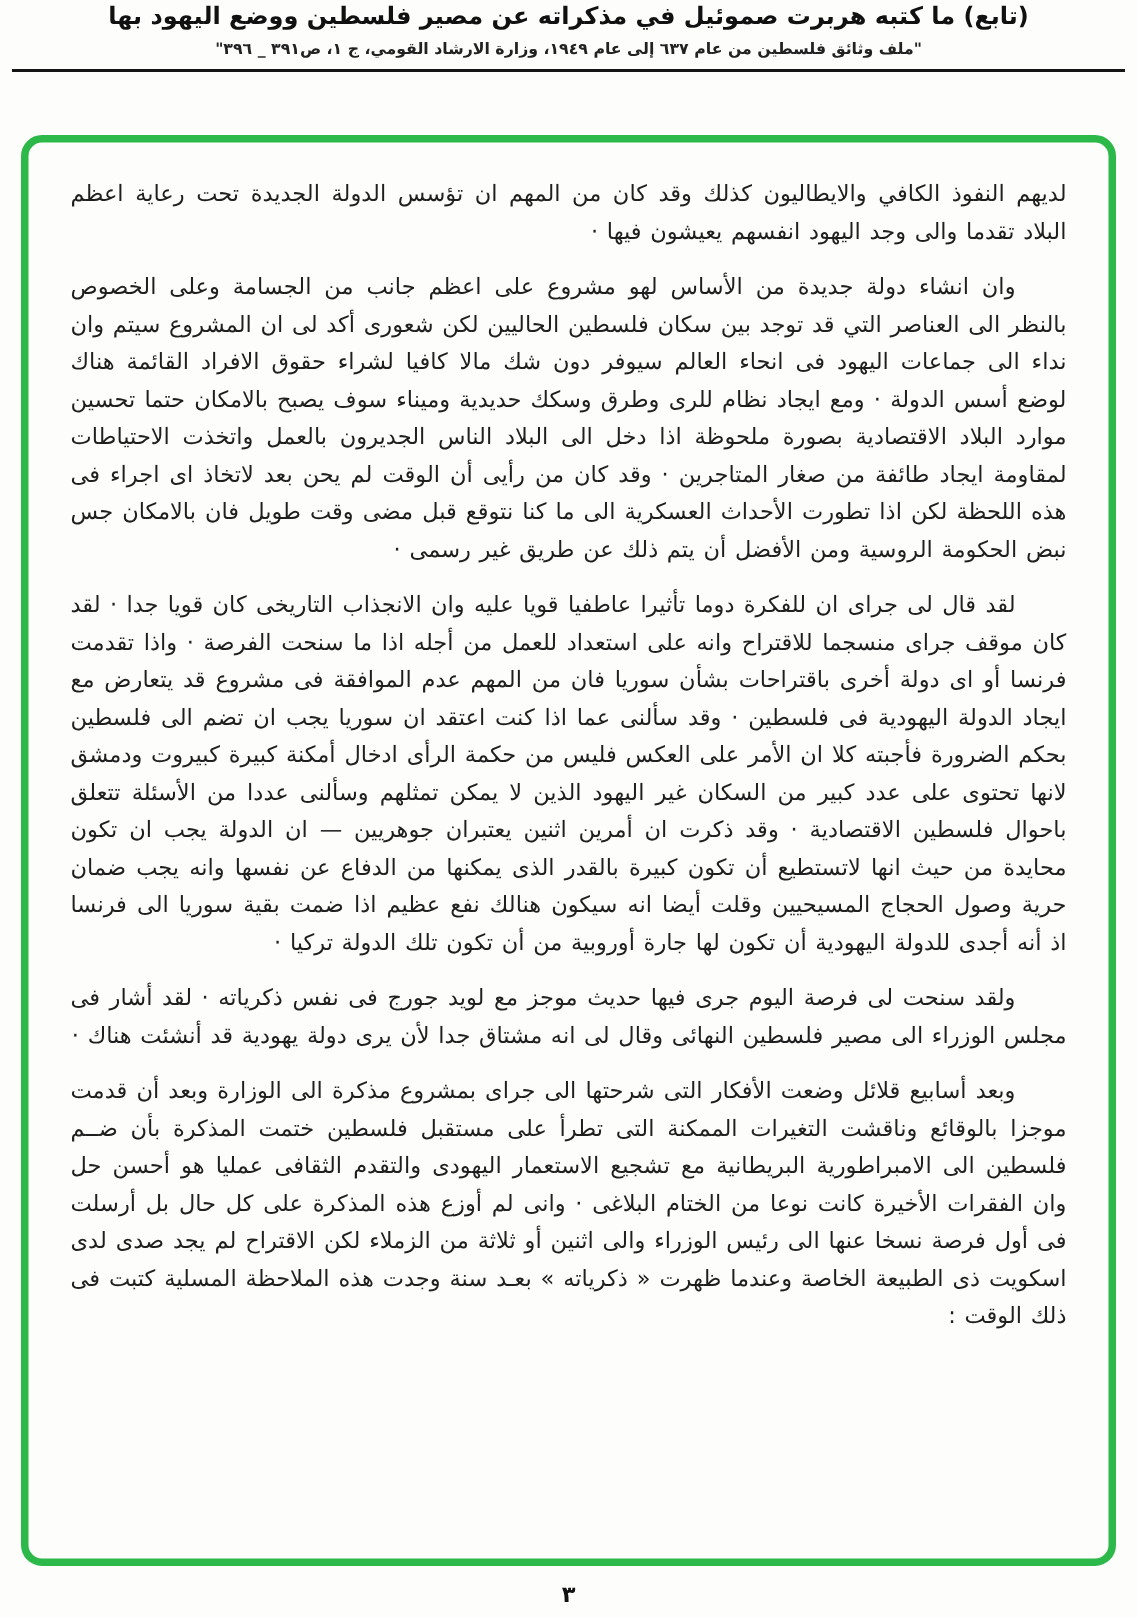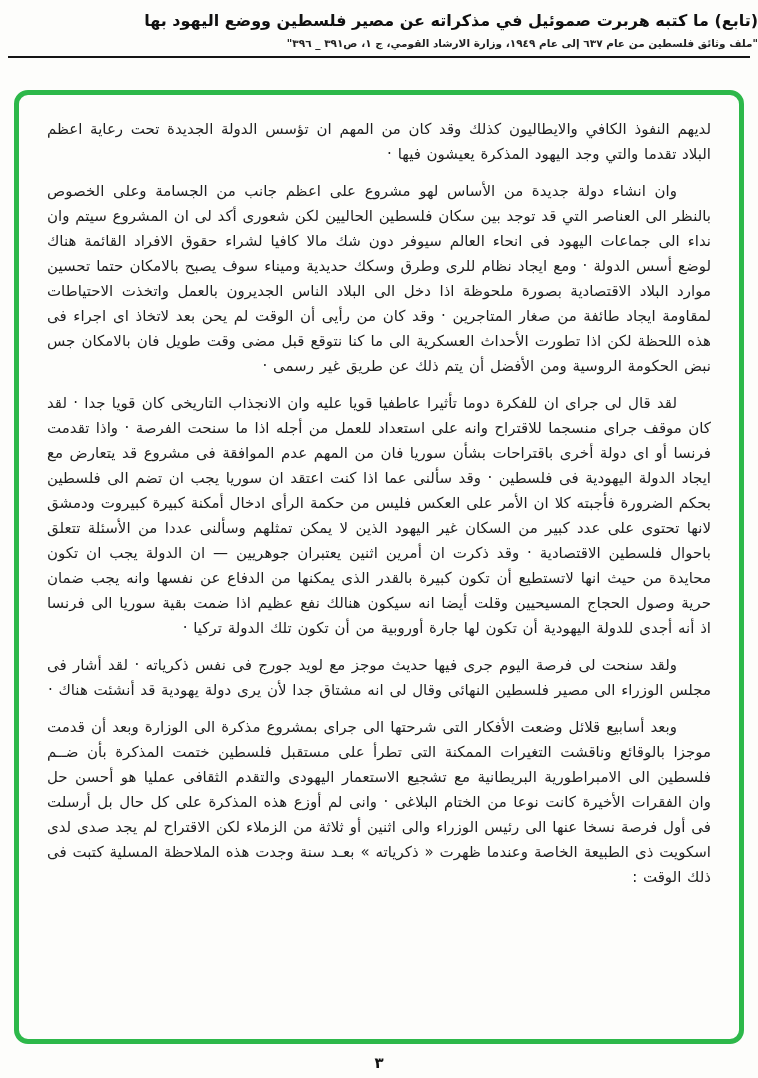--- a/index.html
+++ b/index.html
@@ -11,21 +11,22 @@
     position: relative;
     width: 758px;
     height: 1078px;
     background: #fdfdfb;
     font-family: "DejaVu Sans", sans-serif;
     color: #1c1c1c;
     overflow: hidden;
   }
   .header {
     direction: rtl;
-    padding-top: 10px;
+    text-align: center;
+    padding-top: 0;
   }
   .header-title {
     font-size: 16px;
     font-weight: bold;
     color: #111;
     line-height: 1.4;
   }
   .header-source {
     font-size: 10.5px;
     font-weight: bold;
@@ -85,21 +86,21 @@
 <div class="page">
 
   <div class="header">
     <div class="header-title">(تابع) ما كتبه هربرت صموئيل في مذكراته عن مصير فلسطين ووضع اليهود بها</div>
     <div class="header-source">"ملف وثائق فلسطين من عام ٦٣٧ إلى عام ١٩٤٩، وزارة الارشاد القومي، ج ١، ص٣٩١ _ ٣٩٦"</div>
     <hr class="header-rule">
   </div>
 
   <div class="frame">
     <div class="body-text">
-        <p class="para">لديهم النفوذ الكافي والايطاليون كذلك وقد كان من المهم ان تؤسس الدولة الجديدة تحت رعاية اعظم البلاد تقدما والتي وجد اليهود المذكرة يعيشون فيها ·</p>
+        <p class="para">لديهم النفوذ الكافي والايطاليون كذلك وقد كان من المهم ان تؤسس الدولة الجديدة تحت رعاية اعظم البلاد تقدما والى وجد اليهود انفسهم يعيشون فيها ·</p>
         <p class="para">وان انشاء دولة جديدة من الأساس لهو مشروع على اعظم جانب من الجسامة وعلى الخصوص بالنظر الى العناصر التي قد توجد بين سكان فلسطين الحاليين لكن شعورى أكد لى ان المشروع سيتم وان نداء الى جماعات اليهود فى انحاء العالم سيوفر دون شك مالا كافيا لشراء حقوق الافراد القائمة هناك لوضع أسس الدولة · ومع ايجاد نظام للرى وطرق وسكك حديدية وميناء سوف يصبح بالامكان حتما تحسين موارد البلاد الاقتصادية بصورة ملحوظة اذا دخل الى البلاد الناس الجديرون بالعمل واتخذت الاحتياطات لمقاومة ايجاد طائفة من صغار المتاجرين · وقد كان من رأيى أن الوقت لم يحن بعد لاتخاذ اى اجراء فى هذه اللحظة لكن اذا تطورت الأحداث العسكرية الى ما كنا نتوقع قبل مضى وقت طويل فان بالامكان جس نبض الحكومة الروسية ومن الأفضل أن يتم ذلك عن طريق غير رسمى ·</p>
         <p class="para">لقد قال لى جراى ان للفكرة دوما تأثيرا عاطفيا قويا عليه وان الانجذاب التاريخى كان قويا جدا · لقد كان موقف جراى منسجما للاقتراح وانه على استعداد للعمل من أجله اذا ما سنحت الفرصة · واذا تقدمت فرنسا أو اى دولة أخرى باقتراحات بشأن سوريا فان من المهم عدم الموافقة فى مشروع قد يتعارض مع ايجاد الدولة اليهودية فى فلسطين · وقد سألنى عما اذا كنت اعتقد ان سوريا يجب ان تضم الى فلسطين بحكم الضرورة فأجبته كلا ان الأمر على العكس فليس من حكمة الرأى ادخال أمكنة كبيرة كبيروت ودمشق لانها تحتوى على عدد كبير من السكان غير اليهود الذين لا يمكن تمثلهم وسألنى عددا من الأسئلة تتعلق باحوال فلسطين الاقتصادية · وقد ذكرت ان أمرين اثنين يعتبران جوهريين — ان الدولة يجب ان تكون محايدة من حيث انها لاتستطيع أن تكون كبيرة بالقدر الذى يمكنها من الدفاع عن نفسها وانه يجب ضمان حرية وصول الحجاج المسيحيين وقلت أيضا انه سيكون هنالك نفع عظيم اذا ضمت بقية سوريا الى فرنسا اذ أنه أجدى للدولة اليهودية أن تكون لها جارة أوروبية من أن تكون تلك الدولة تركيا ·</p>
         <p class="para">ولقد سنحت لى فرصة اليوم جرى فيها حديث موجز مع لويد جورج فى نفس ذكرياته · لقد أشار فى مجلس الوزراء الى مصير فلسطين النهائى وقال لى انه مشتاق جدا لأن يرى دولة يهودية قد أنشئت هناك ·</p>
         <p class="para">وبعد أسابيع قلائل وضعت الأفكار التى شرحتها الى جراى بمشروع مذكرة الى الوزارة وبعد أن قدمت موجزا بالوقائع وناقشت التغيرات الممكنة التى تطرأ على مستقبل فلسطين ختمت المذكرة بأن ضــم فلسطين الى الامبراطورية البريطانية مع تشجيع الاستعمار اليهودى والتقدم الثقافى عمليا هو أحسن حل وان الفقرات الأخيرة كانت نوعا من الختام البلاغى · وانى لم أوزع هذه المذكرة على كل حال بل أرسلت فى أول فرصة نسخا عنها الى رئيس الوزراء والى اثنين أو ثلاثة من الزملاء لكن الاقتراح لم يجد صدى لدى اسكويت ذى الطبيعة الخاصة وعندما ظهرت « ذكرياته » بعـد سنة وجدت هذه الملاحظة المسلية كتبت فى ذلك الوقت :</p>
       </div>
   </div>
 
   <div class="page-number">٣</div>
 
 </div>

